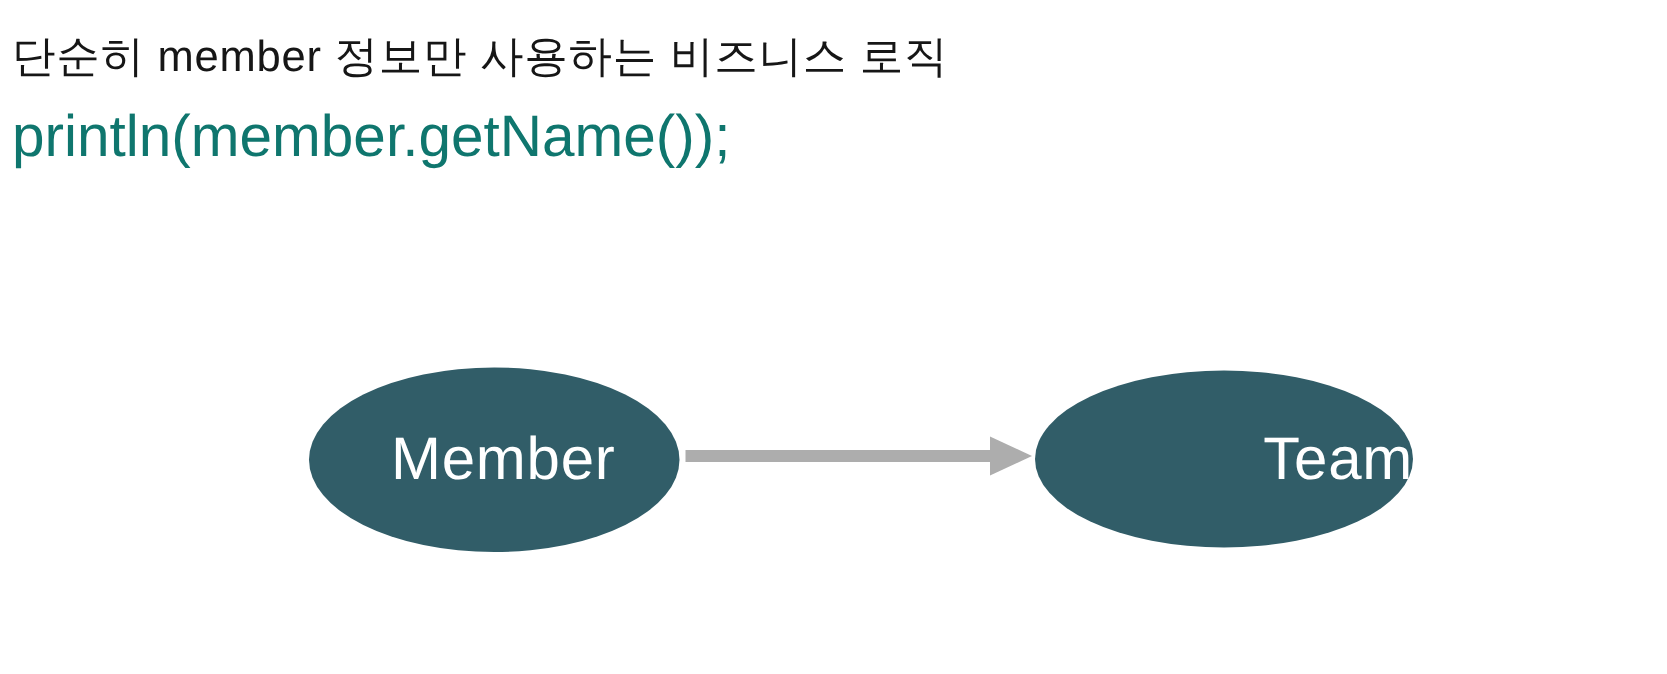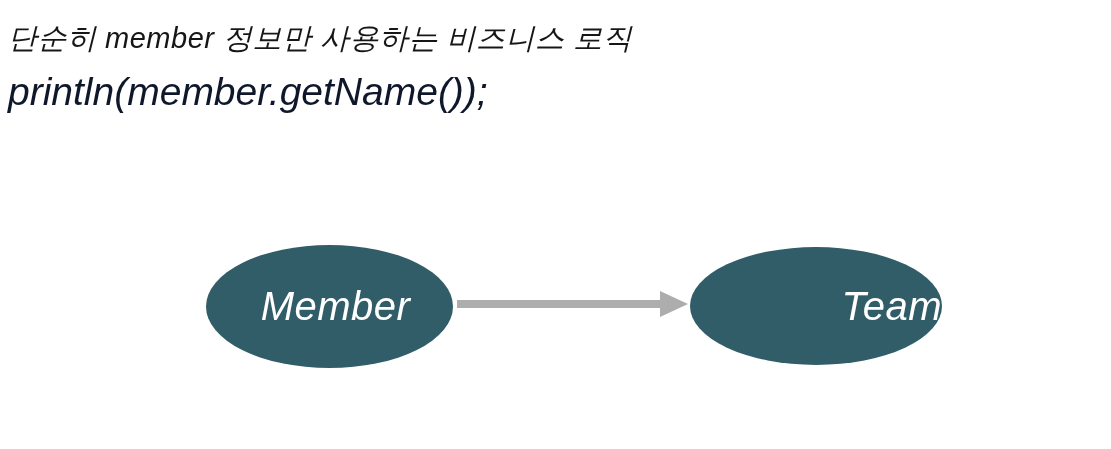--- a/index.html
+++ b/index.html
@@ -10,41 +10,40 @@
     background: #ffffff;
     overflow: hidden;
     font-family: "Liberation Sans", sans-serif;
   }
 
   .page {
     position: relative;
     width: 1111px;
     height: 449px;
     background: #ffffff;
-    font-style: italic;
   }
 
   .caption-line-1 {
     position: absolute;
     left: 8px;
     top: 22px;
     font-size: 29px;
     line-height: 1.15;
     color: #161616;
     letter-spacing: 0.5px;
     white-space: nowrap;
   }
 
   .caption-line-2 {
     position: absolute;
     left: 8px;
     top: 70px;
     font-size: 39px;
     line-height: 1.15;
-    color: #0f172a;
+    color: #0f766e;
     white-space: nowrap;
   }
 
   .diagram {
     position: absolute;
     left: 0;
     top: 200px;
     width: 1111px;
     height: 249px;
   }

